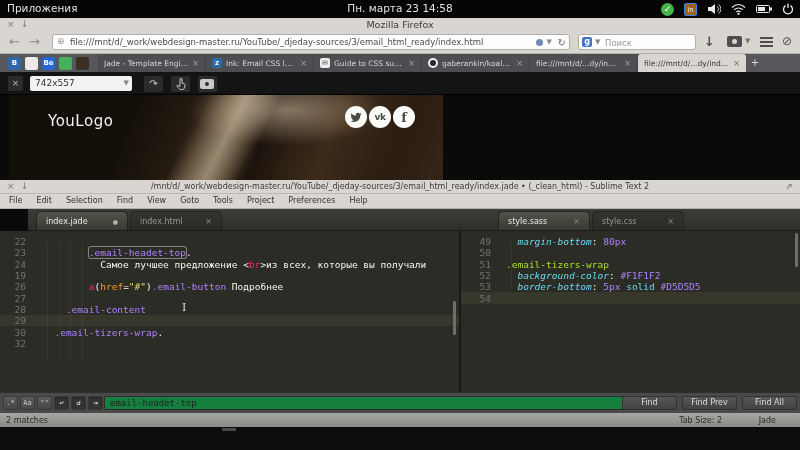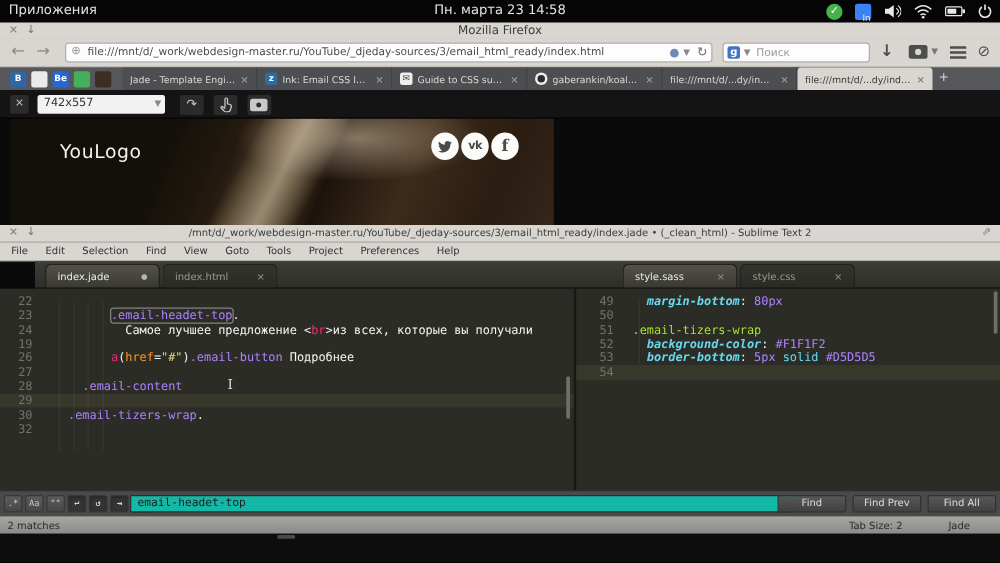--- a/index.html
+++ b/index.html
@@ -7,21 +7,21 @@
           font-family:"DejaVu Sans",sans-serif;-webkit-font-smoothing:antialiased;}
   .abs{position:absolute;}
   
   #panel{left:0;top:0;width:800px;height:18px;background:#050505;color:#e3e3e3;font-size:10.5px;}
   #apps-label{left:7px;top:2px;}
   #clock{left:0;top:2px;width:800px;text-align:center;}
   #tray{right:6px;top:2px;display:flex;gap:10px;align-items:center;height:14px;}
   .tray-circle{width:13px;height:13px;border-radius:50%;background:#45b34a;color:#fff;font-size:9px;
                line-height:13px;text-align:center;font-weight:bold;}
   .tray-in{width:13px;height:13px;border-radius:2px;background:#a16207;color:#eee;font-size:7px;
-           line-height:13px;text-align:center;border:6px solid #3b82f6;box-sizing:border-box;}
+           line-height:13px;text-align:center;border:1px solid #3b82f6;box-sizing:border-box;}
   
   #ff-title{left:0;top:18px;width:800px;height:13px;background:#d9d5d1;border-bottom:1px solid #c1bdb9;}
   #ff-title .t{width:100%;text-align:center;font-size:9.5px;color:#3c3c3c;line-height:13px;}
   .winbtn{color:#7c7871;font-size:9px;line-height:13px;}
   #ff-nav{left:0;top:31px;width:800px;height:23px;background:#d9d5d1;border-bottom:1px solid #b5b1ad;box-sizing:border-box;}
   .navarrow{font-size:13px;color:#8d8983;top:3px;}
   #urlbar{left:52px;top:3px;width:518px;height:16px;background:#fdfdfd;border:1px solid #b2aeaa;border-radius:3px;box-sizing:border-box;}
   #urlbar .globe{left:4px;top:1px;font-size:9px;color:#999;}
   #url-text{left:17px;top:2px;width:460px;font-size:8.5px;color:#4c4c4c;white-space:nowrap;overflow:hidden;}
   #urlbar .dot{right:26px;top:4px;width:7px;height:7px;border-radius:50%;background:#6c8cb5;}
@@ -104,33 +104,33 @@
   #pane-right{left:461px;width:339px;}
   #pane-div{left:459px;top:0;width:2px;height:161px;background:#181814;}
   .cline{display:flex;height:11.3px;align-items:center;}
   .cline.cur{background:#37372c;}
   .gut{width:26px;text-align:right;padding-right:7px;color:#73736b;font:9.5px "DejaVu Sans Mono",monospace;flex:none;}
   #pane-right .gut{width:30px;}
   .src{font:9.5px "DejaVu Sans Mono",monospace;color:#f5f5f0;white-space:pre;padding-left:10px;}
   #pane-right .src{padding-left:8px;}
   .tok.purple{color:#ae81ff;} .tok.pink{color:#f92672;} .tok.yellow{color:#e6db74;}
   .tok.green{color:#a6e22e;} .tok.cyan{color:#66d9ef;} .tok.orange{color:#fd971f;}
-  .tok.cyani{color:#66d9ef;font-style:italic;font-weight:bold;}
+  .tok.cyani{color:#66d9ef;font-style:italic;}
   .tok.match{box-shadow:0 0 0 1px #83837a;border-radius:2px;}
   .guide{top:10px;width:1px;height:120px;background:rgba(255,255,255,.05);}
   .scrollh{width:3px;border-radius:2px;background:#6f6f67;}
   #ibeam{left:182px;top:70px;color:#dcdcd4;font:11px "DejaVu Serif",serif;}
   
   #st-find{left:0;top:392px;width:800px;height:21px;background:#4a4a4a;border-top:1px solid #2e2e2e;box-sizing:border-box;}
   #find-toggles{left:3px;top:2.5px;display:flex;gap:2px;}
   .ftog{width:15px;height:14px;background:linear-gradient(#5c5c5c,#474747);border:1px solid #383838;
         border-radius:2px;color:#c9c9c9;font:7px "DejaVu Sans Mono",monospace;display:flex;
         align-items:center;justify-content:center;box-sizing:border-box;}
   .ftog.on{background:#343434;color:#fff;box-shadow:inset 0 1px 2px #222;}
-  #find-input{left:104px;top:2.5px;width:533px;height:14px;background:#14b8a6;border:1px solid #2d2d2d;
+  #find-input{left:104px;top:2.5px;width:533px;height:14px;background:#15803d;border:1px solid #2d2d2d;
               border-radius:1px;color:#222;font:9px "DejaVu Sans Mono",monospace;padding:0 5px;box-sizing:border-box;}
   #find-btns{right:3px;top:2.5px;display:flex;gap:5px;}
   .fbtn{width:55px;height:14px;background:linear-gradient(#575757,#424242);border:1px solid #323232;
         border-radius:2px;color:#ddd;font-size:8px;display:flex;align-items:center;justify-content:center;box-sizing:border-box;}
   
   #st-status{left:0;top:413px;width:800px;height:14px;background:linear-gradient(#a6a6a2,#8a8a86);
              font-size:8px;color:#2b2b2b;}
   #status-matches{left:6px;top:2.5px;}
   #status-tabsize{right:78px;top:2.5px;}
   #status-syntax{right:24px;top:2.5px;}

